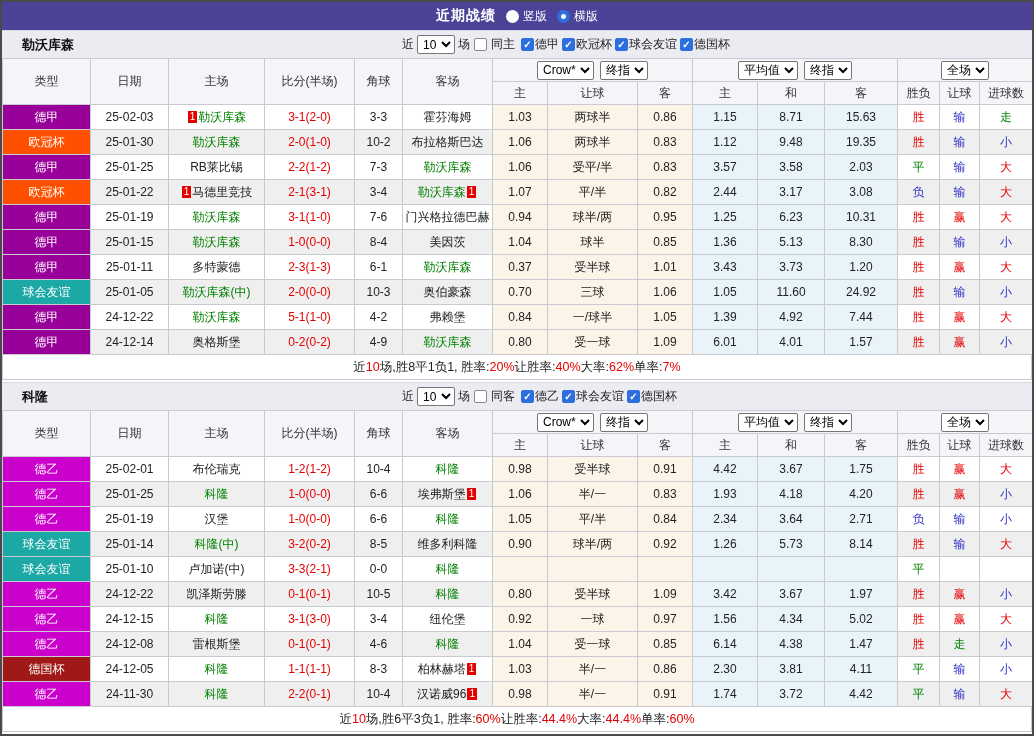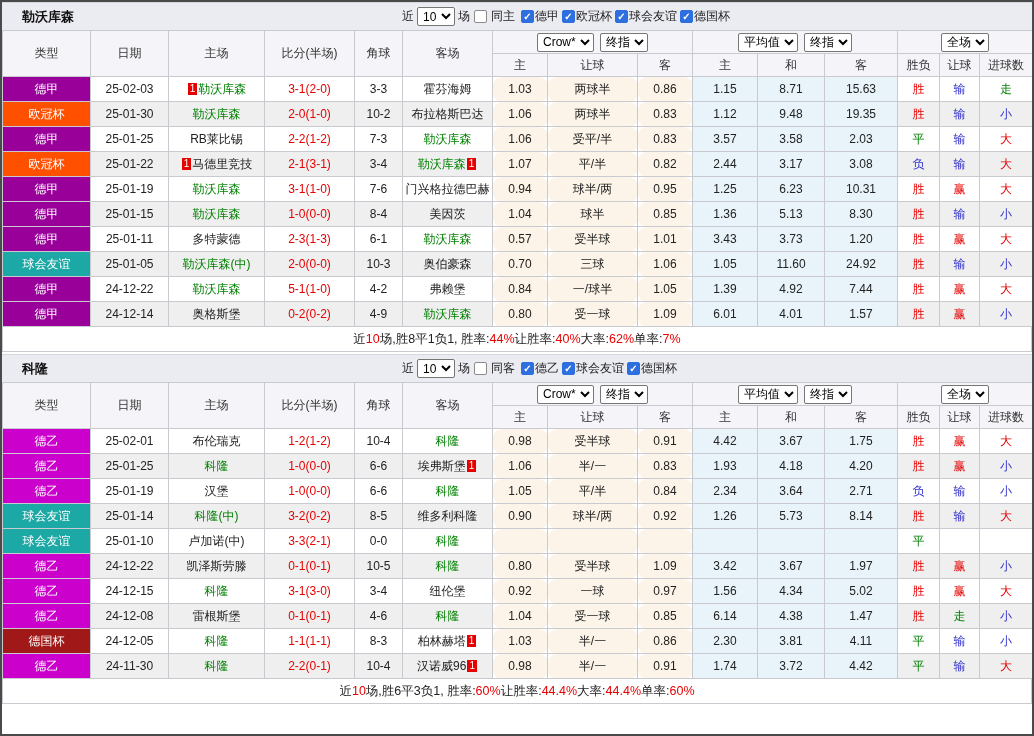--- a/index.html
+++ b/index.html
@@ -16,36 +16,47 @@
   select{font-size:12px;height:19px;background:#fff;border:1px solid #767676;border-radius:2px;padding:0 1px;}
   input.cb{appearance:none;-webkit-appearance:none;width:13px;height:13px;border:1px solid #8a8a8a;background:#fff;border-radius:2px;margin:0 1px;box-sizing:border-box;}
   input.cb:checked{background:#2E6FE0;border-color:#2E6FE0;}
   input.cb:checked::after{content:"\2713";color:#fff;font-size:10px;display:block;text-align:center;line-height:12px;font-weight:bold;}
   label.lg{display:flex;align-items:center;margin-left:2px;}
   table.grid{border-collapse:collapse;table-layout:fixed;width:1030px;}
   .grid th,.grid td{border:1px solid #C9C9D0;text-align:center;padding:0;overflow:hidden;white-space:nowrap;}
   .grid th{background:#F4F4F9;font-weight:normal;color:#333;height:22px;}
   .grid td{height:24px;background:#fff;}
   .grid td.type{color:#fff;}
-  .grid td.cream{background:#FCF4E8;border-radius:9px;}
+  .grid td.cream{background:#FCF4E8;}
   .grid td.blue{background:#E9F4FA;}
   .grid tbody tr:nth-child(even) td.plain{background:#EFEFEF;}
   .green{color:#008000;}
   .score{color:#E60000;}
   .b1{background:#E60000;color:#fff;font-size:10px;line-height:12px;padding:0 2px;display:inline-block;vertical-align:1px;margin:0 1px;}
   .ddwrap{display:flex;justify-content:center;gap:6px;align-items:center;}
   .summary{width:1030px;box-sizing:border-box;height:25px;border:1px solid #C9C9D0;border-top:none;display:flex;align-items:center;justify-content:center;font-size:12.5px;}
   .summary .red{color:#E60000;}
   .gap{height:2px;background:#fff;}
 </style>
 </head>
 <body>
 
 <div class="page">
 
+  <div class="titlebar">
+    <span class="ttl">近期战绩</span>
+    <label>
+      <input type="radio" class="vradio" name="layout" style="">
+      <span>竖版</span>
+    </label>
+    <label>
+      <input type="radio" class="vradio" name="layout" checked="" style="">
+      <span>横版</span>
+    </label>
+  </div>
 
   <div>
     <div class="secbar">
       <span class="team">勒沃库森</span>
       <div class="filterbar">
         <span>近</span>
         <select><option>10</option></select>
         <span>场</span>
         <input type="checkbox" class="cb" style="">
         <span>同主</span>
@@ -228,21 +239,21 @@
             <td class="plain" style="color: rgb(48, 48, 204);">输</td>
             <td class="plain" style="color: rgb(48, 48, 204);">小</td>
           </tr>
           <tr>
             <td class="type" style="background: rgb(153, 0, 153);">德甲</td>
             <td class="plain">25-01-11</td>
             <td class="plain"><span>多特蒙德</span></td>
             <td class="plain score">2-3(1-3)</td>
             <td class="plain">6-1</td>
             <td class="plain"><span class="green">勒沃库森</span></td>
-            <td class="cream">0.57</td>
+            <td class="cream">0.37</td>
             <td class="cream">受半球</td>
             <td class="cream">1.01</td>
             <td class="blue">3.43</td>
             <td class="blue">3.73</td>
             <td class="blue">1.20</td>
             <td class="plain" style="color: rgb(230, 0, 0);">胜</td>
             <td class="plain" style="color: rgb(230, 0, 0);">赢</td>
             <td class="plain" style="color: rgb(230, 0, 0);">大</td>
           </tr>
           <tr>
@@ -295,21 +306,21 @@
             <td class="plain" style="color: rgb(230, 0, 0);">胜</td>
             <td class="plain" style="color: rgb(230, 0, 0);">赢</td>
             <td class="plain" style="color: rgb(48, 48, 204);">小</td>
           </tr>
         </tbody>
     </table>
     <div class="summary">
         <span>近</span>
         <span class="red">10</span>
         <span>场,胜8平1负1, 胜率:</span>
-        <span class="red">44%</span>
+        <span class="red">20%</span>
         <span> 让胜率:</span>
         <span class="red">40%</span>
         <span> 大率:</span>
         <span class="red">62%</span>
         <span> 单率:</span>
         <span class="red">7%</span>
       </div>
   </div>
 
   <div class="gap"></div>

